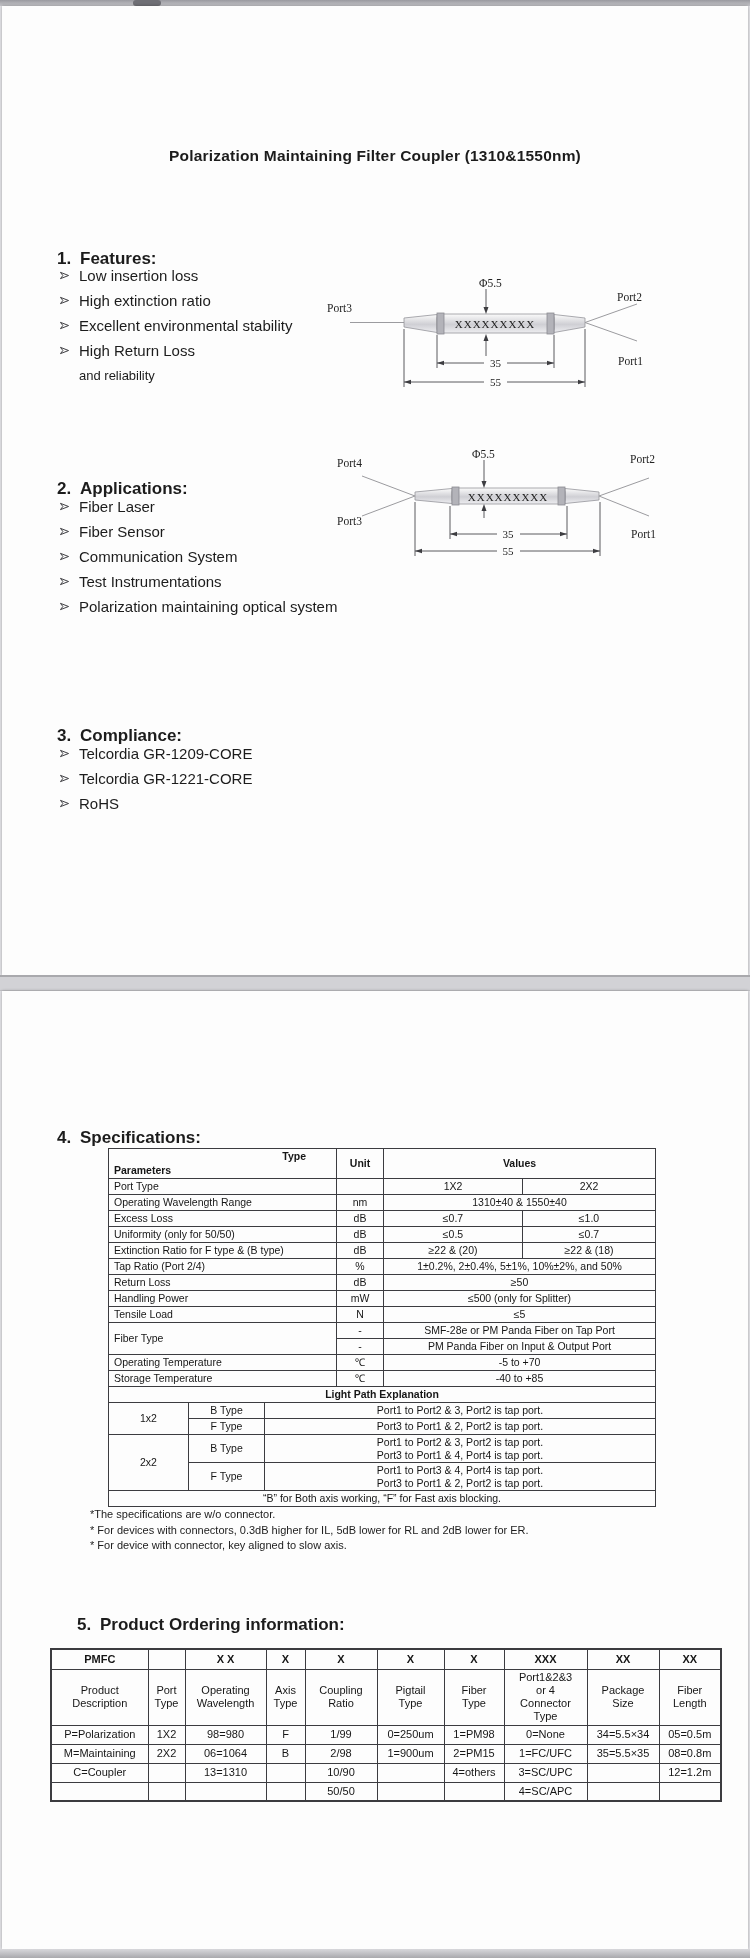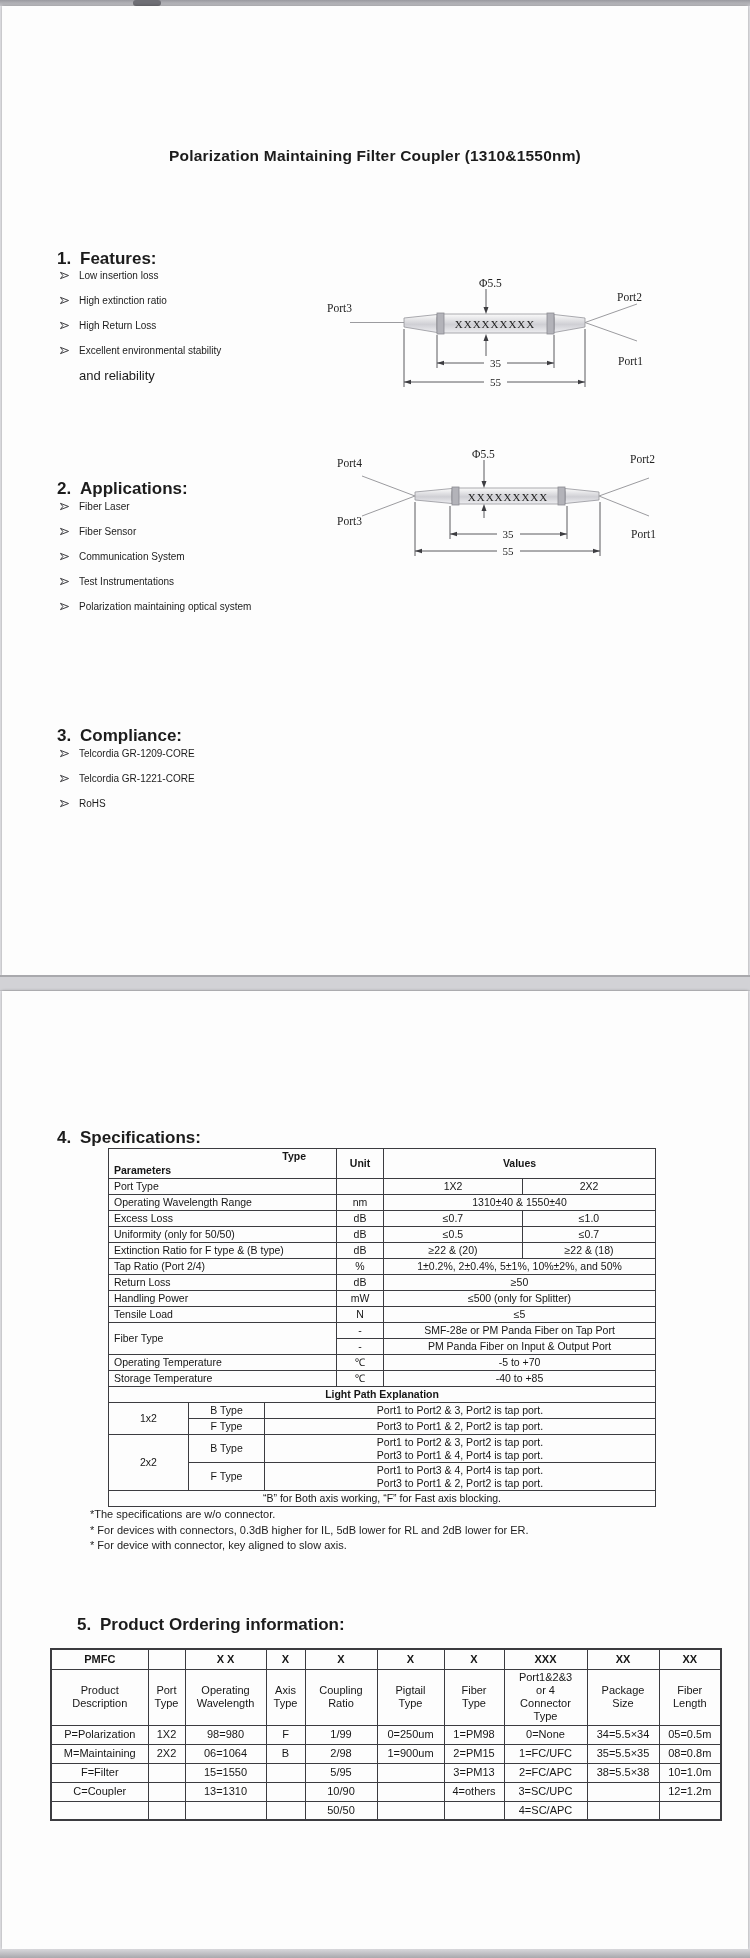--- a/index.html
+++ b/index.html
@@ -32,21 +32,21 @@
     background:linear-gradient(#d8d8dc,#a9a9ad);
   }
 
   .doc-title {
     position:absolute; top:141px; left:0; width:100%;
     text-align:center; font-size:15.5px; font-weight:bold; letter-spacing:.2px;
   }
   .sec-heading { position:absolute; font-size:17px; font-weight:bold; }
   .sec-heading .num { display:inline-block; width:23px; }
   .blist { position:absolute; list-style:none; }
-  .blist li { display:flex; align-items:center; height:25px; font-size:10px; }
+  .blist li { display:flex; align-items:center; height:25px; font-size:15px; }
   .blist .b-ico { width:12px; margin-right:8px; flex:0 0 12px; display:flex; align-items:center; }
   .cont-line { display:flex; align-items:center; height:25px; font-size:13px; padding-left:20px; }
 
   .diagram { position:absolute; }
   .diagram text { font-family:"Liberation Serif", serif; fill:#222; }
   .diagram .lbl { font-size:11.5px; }
   .diagram .dim { font-size:11px; }
   .diagram .bodytxt { font-size:11px; letter-spacing:1px; }
   .diagram line, .diagram polyline { stroke:#5a5a5e; stroke-width:1; fill:none; }
   .diagram .fiber { stroke:#9b9b9f; }
@@ -116,29 +116,29 @@
             </svg>
           </span>
         <span>High extinction ratio</span>
         </li>
       <li>
         <span class="b-ico">
             <svg width="11" height="9" viewBox="0 0 12 10">
               <path d="M1.5 1.5 L10.5 5 L1.5 8.5 L4.2 5 Z" fill="none" stroke="#3d3d41" stroke-width="1.1"></path>
             </svg>
           </span>
+        <span>Excellent environmental stability</span>
+        </li>
+      <li>
+        <span class="b-ico">
+            <svg width="11" height="9" viewBox="0 0 12 10">
+              <path d="M1.5 1.5 L10.5 5 L1.5 8.5 L4.2 5 Z" fill="none" stroke="#3d3d41" stroke-width="1.1"></path>
+            </svg>
+          </span>
         <span>High Return Loss</span>
-        </li>
-      <li>
-        <span class="b-ico">
-            <svg width="11" height="9" viewBox="0 0 12 10">
-              <path d="M1.5 1.5 L10.5 5 L1.5 8.5 L4.2 5 Z" fill="none" stroke="#3d3d41" stroke-width="1.1"></path>
-            </svg>
-          </span>
-        <span>Excellent environmental stability</span>
         </li>
       <div class="cont-line">and reliability</div>
     </ul>
 
     <svg class="diagram" style="left:310px; top:255px;" width="340" height="130" viewBox="0 0 340 130">
       <defs>
         <linearGradient id="g1" x1="0" y1="0" x2="0" y2="1">
           <stop offset="0" stop-color="#fbfbfb"></stop>
             <stop offset="0.55" stop-color="#cfcfd4"></stop>
             <stop offset="1" stop-color="#ededf0"></stop>
@@ -502,32 +502,20 @@
         <td>06=1064</td>
         <td>B</td>
         <td>2/98</td>
         <td>1=900um</td>
         <td>2=PM15</td>
         <td>1=FC/UFC</td>
         <td>35=5.5×35</td>
         <td>08=0.8m</td>
       </tr>
       <tr class="data">
-        <td>F=Filter</td>
-        <td></td>
-        <td>15=1550</td>
-        <td></td>
-        <td>5/95</td>
-        <td></td>
-        <td>3=PM13</td>
-        <td>2=FC/APC</td>
-        <td>38=5.5×38</td>
-        <td>10=1.0m</td>
-      </tr>
-      <tr class="data">
         <td>C=Coupler</td>
         <td></td>
         <td>13=1310</td>
         <td></td>
         <td>10/90</td>
         <td></td>
         <td>4=others</td>
         <td>3=SC/UPC</td>
         <td></td>
         <td>12=1.2m</td>

